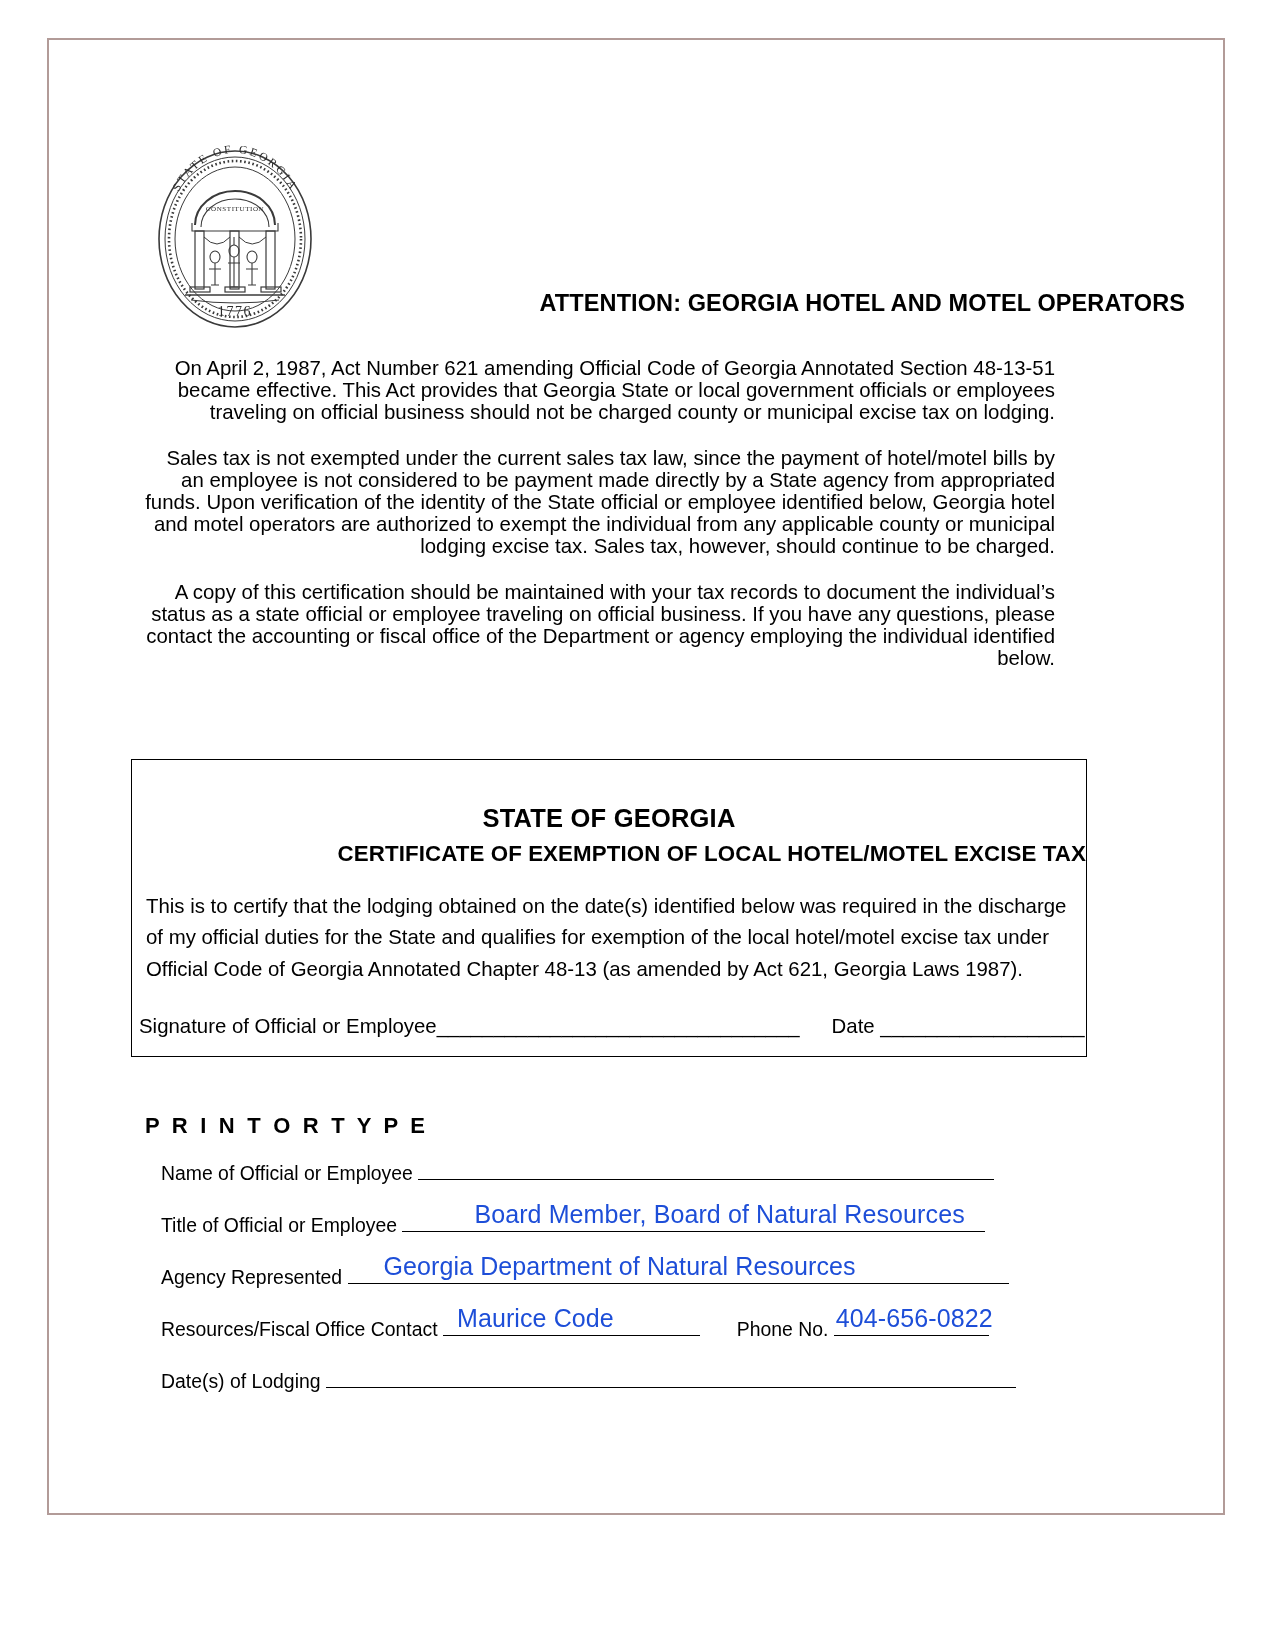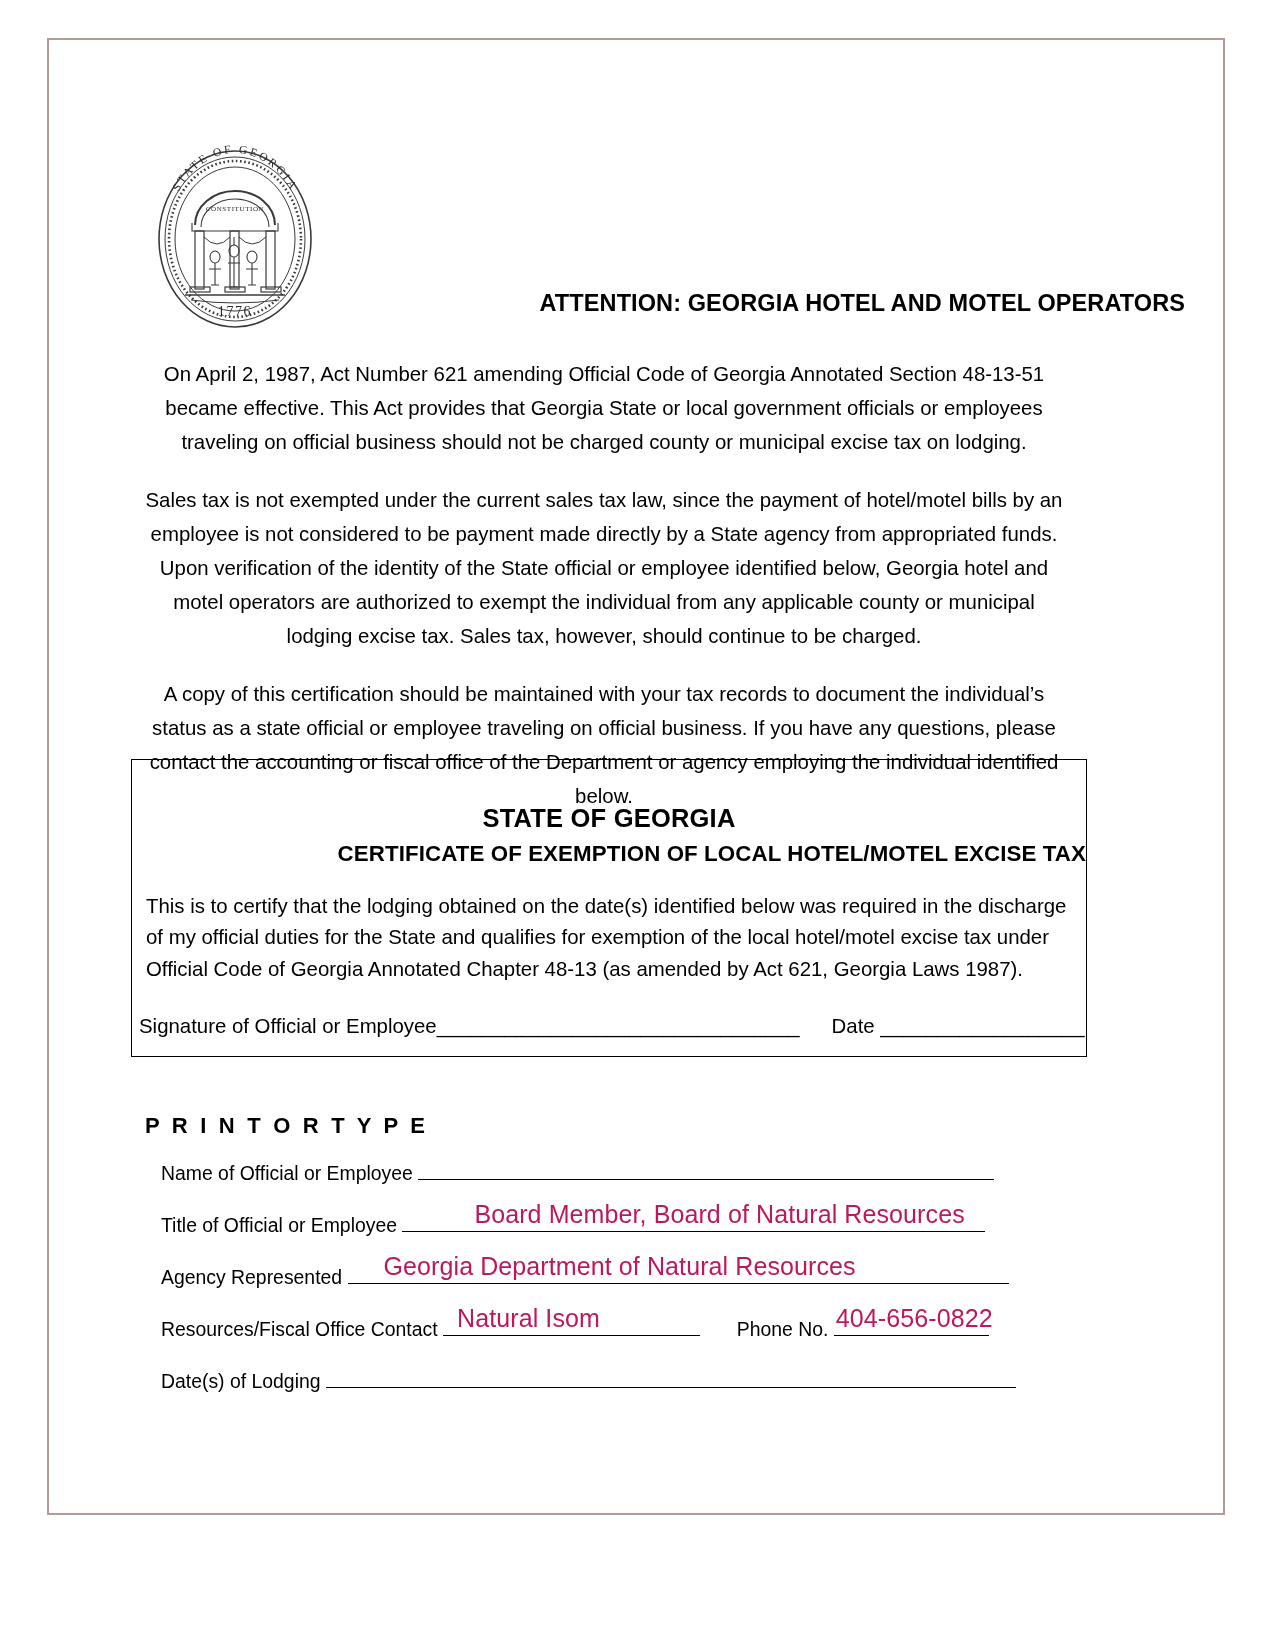--- a/index.html
+++ b/index.html
@@ -60,24 +60,24 @@
   }
 
   
   .body-col {
     position: absolute;
     left: 96px;
     top: 317px;
     width: 922px;
   }
   p.para {
-    margin: 0 4px 24px 0;
+    margin: 0 12px 24px 0;
     font-size: 20.4px;
-    line-height: 34px;
-    text-align: center;
+    line-height: 22px;
+    text-align: right;
     font-stretch: condensed;
   }
 
   
   .cert-box {
     position: absolute;
     left: 82px;
     top: 719px;
     width: 956px;
     height: 298px;
@@ -151,21 +151,21 @@
     position: relative;
   }
   
   .filled {
     position: absolute;
     bottom: 2px;
     font-family: "Liberation Sans", sans-serif;
     font-size: 25px;
     font-stretch: normal;
     letter-spacing: 0.1px;
-    color: #be185d;
+    color: #1d4ed8;
     white-space: nowrap;
   }
 </style>
 </head>
 <body>
 
 <div class="page">
   <div class="sheet">
 
     <div class="seal-wrap">
@@ -259,21 +259,21 @@
       <div class="field-row">
         <span class="field-label">Agency Represented</span>
         <span class="rule" style="width:661px">
           <span class="filled" style="left:36px">Georgia Department of Natural Resources</span>
         </span>
       </div>
 
       <div class="field-row">
         <span class="field-label">Resources/Fiscal Office Contact</span>
         <span class="rule" style="width:257px">
-          <span class="filled" style="left:14px">Natural Isom</span>
+          <span class="filled" style="left:14px">Maurice Code</span>
         </span>
         <span style="display:inline-block;width:26px"></span>
         <span class="field-label">Phone No.</span>
         <span class="rule" style="width:155px">
           <span class="filled" style="left:2px">404-656-0822</span>
         </span>
       </div>
 
       <div class="field-row">
         <span class="field-label">Date(s) of Lodging</span>

